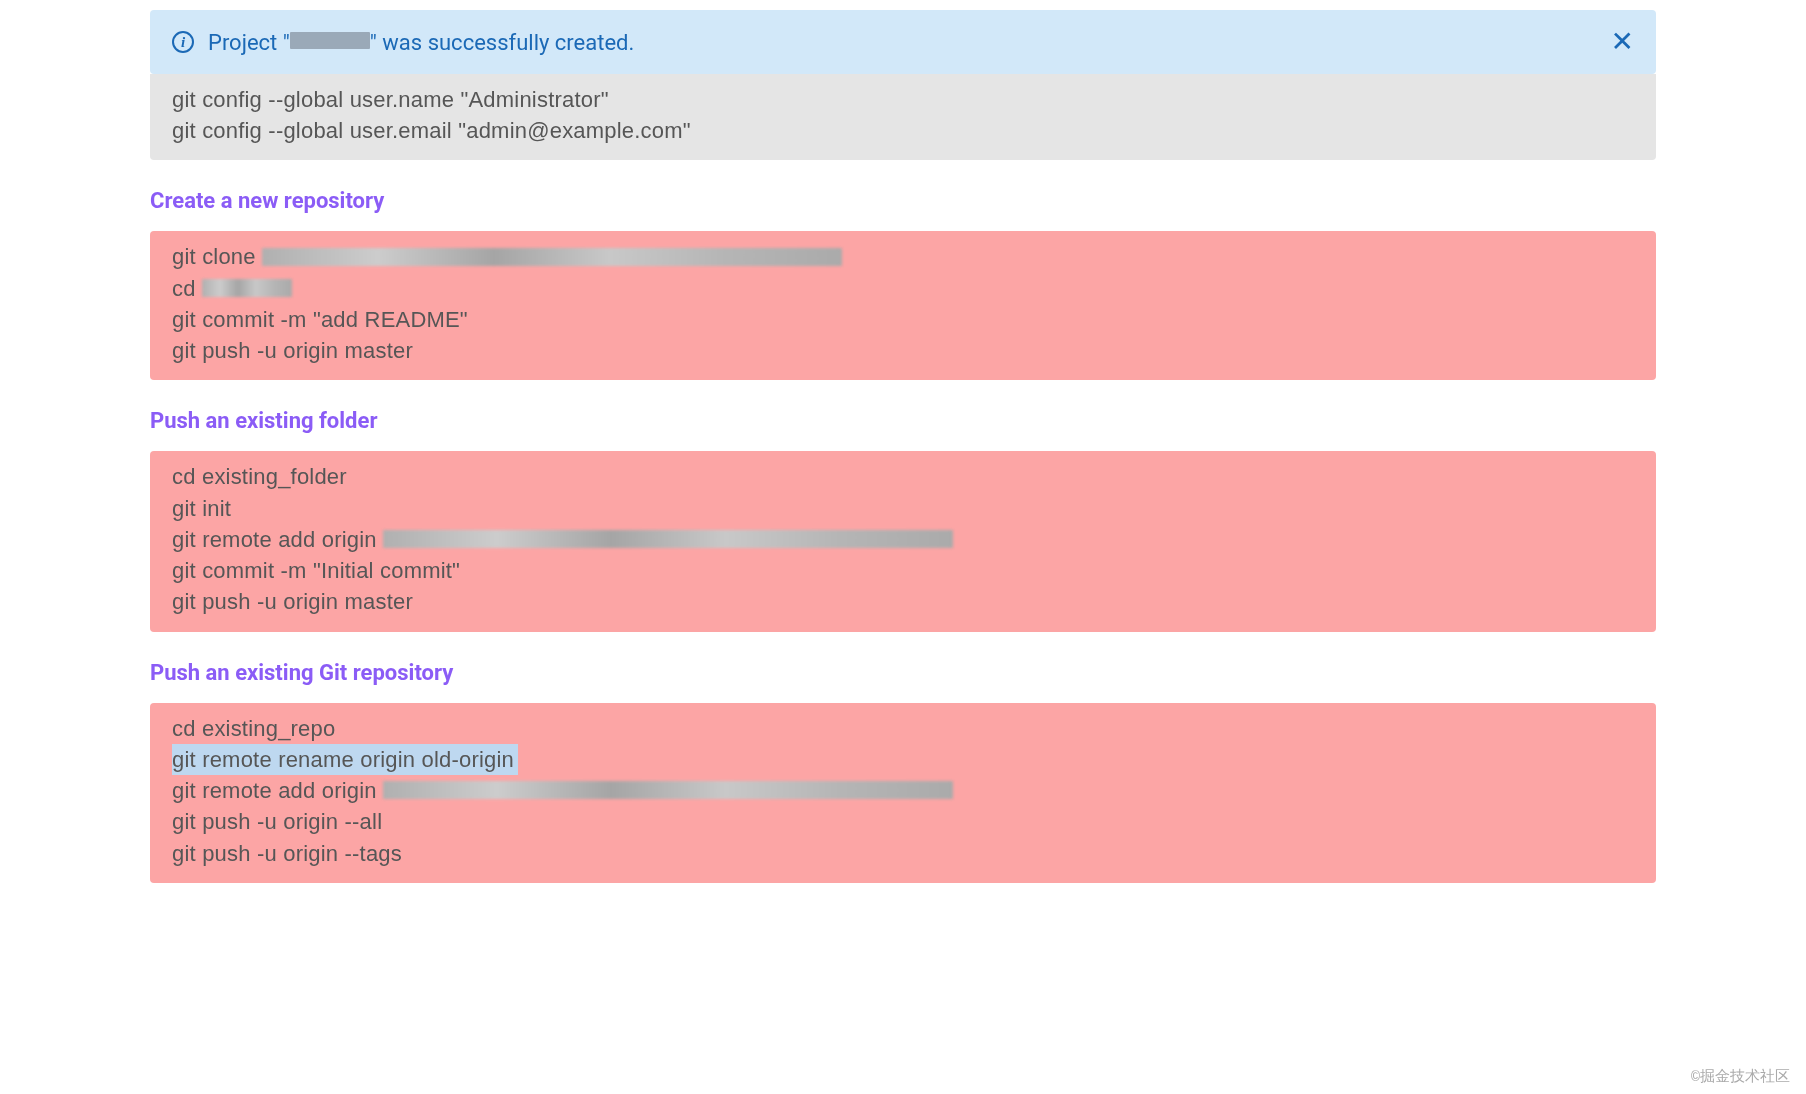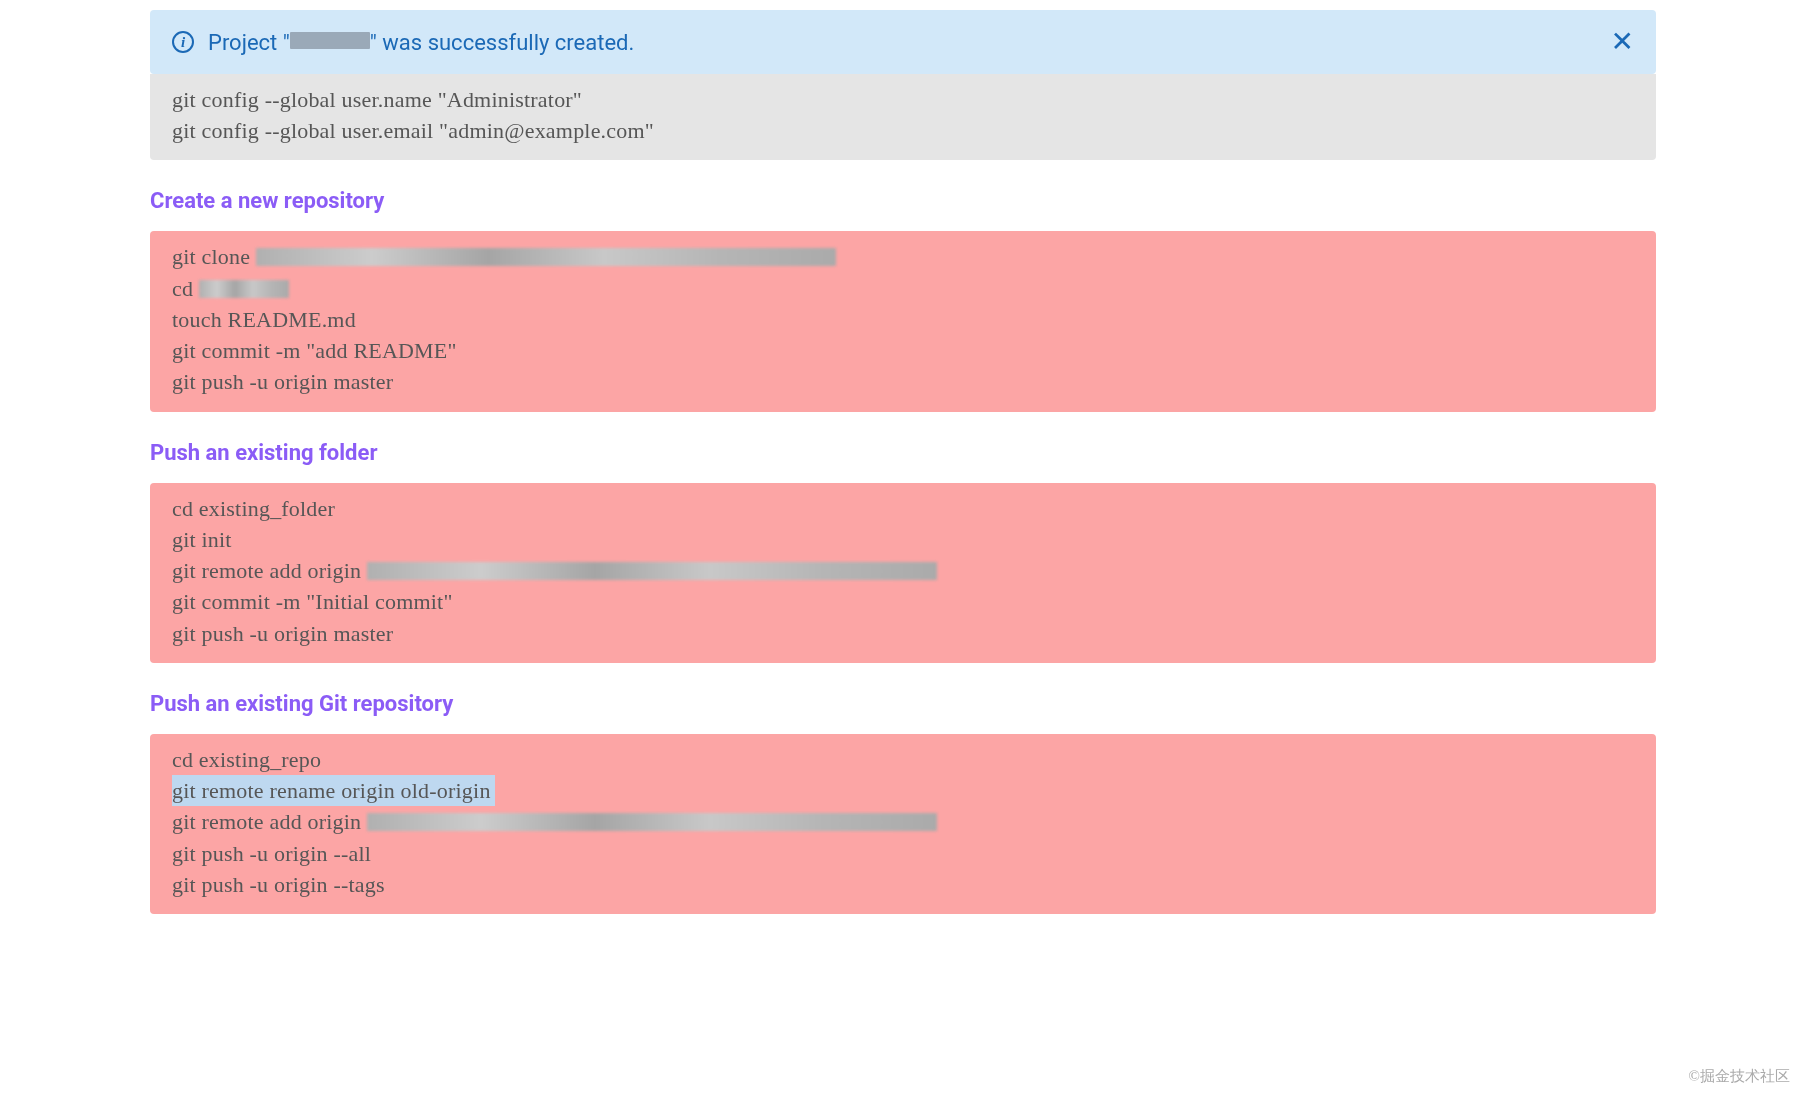--- a/index.html
+++ b/index.html
@@ -78,21 +78,21 @@
       margin-bottom: 28px;
     }
     .code-block-top {
       background: #e5e5e5;
       border-radius: 0 0 4px 4px;
       padding: 10px 22px 14px 22px;
       margin-bottom: 28px;
       margin-top: 0;
     }
     .code-line {
-      font-family: Liberation Serif, serif;
+      font-family: Liberation Sans, sans-serif;
       font-size: 22px;
       color: #565656;
       line-height: 1.42;
       white-space: pre;
       letter-spacing: 0.2px;
     }
     .code-line.highlighted {
       display: inline-block;
       background: #bed8f0;
       padding-right: 4px;
@@ -118,21 +118,21 @@
     .red-url1 { width: 580px; }
     .red-dir { width: 90px; }
     .red-url2 { width: 570px; }
     .red-url3 { width: 570px; }
     .watermark {
       position: fixed;
       bottom: 8px;
       right: 16px;
       font-size: 15px;
       color: #aaaaaa;
-      font-family: Liberation Serif, serif;
+      font-family: Liberation Mono, monospace;
     }
   </style>
 </head>
 <body>
 
 <div class="content-wrapper">
 
   <div class="alert-banner">
     <div class="alert-left">
       <div class="info-icon">i</div>
@@ -145,21 +145,20 @@
 
   <div class="code-block-top">
     <div class="code-line">git config --global user.name "Administrator"</div>
     <div class="code-line">git config --global user.email "admin@example.com"</div>
   </div>
 
   <h3 class="section-heading">Create a new repository</h3>
   <div class="code-block">
     <div class="code-line"><span>git clone </span><span class="redacted-code red-url1">&nbsp;</span></div>
     <div class="code-line"><span>cd </span><span class="redacted-code red-dir">&nbsp;</span></div>
-    <div class="code-line">touch README.md</div>
     <div class="code-line">git commit -m "add README"</div>
     <div class="code-line">git push -u origin master</div>
   </div>
 
   <h3 class="section-heading">Push an existing folder</h3>
   <div class="code-block">
     <div class="code-line">cd existing_folder</div>
     <div class="code-line">git init</div>
     <div class="code-line"><span>git remote add origin </span><span class="redacted-code red-url2">&nbsp;</span></div>
     <div class="code-line">git commit -m "Initial commit"</div>

